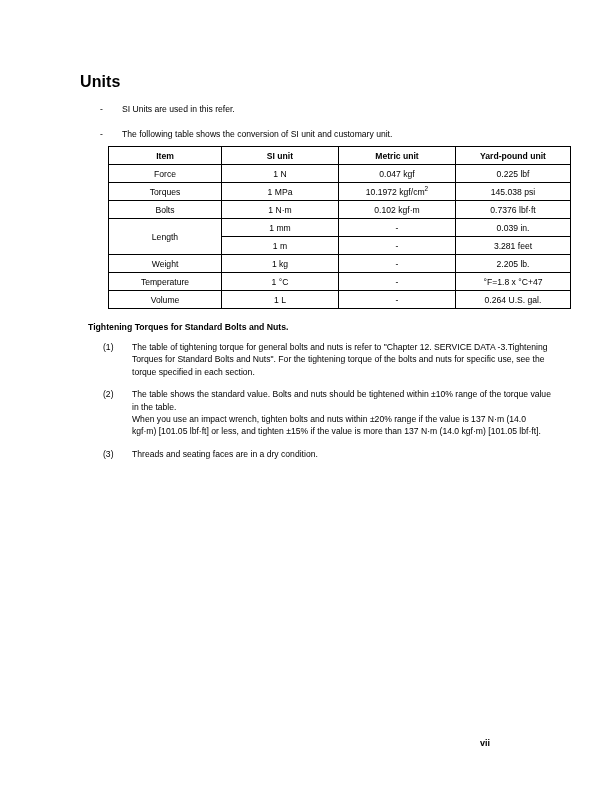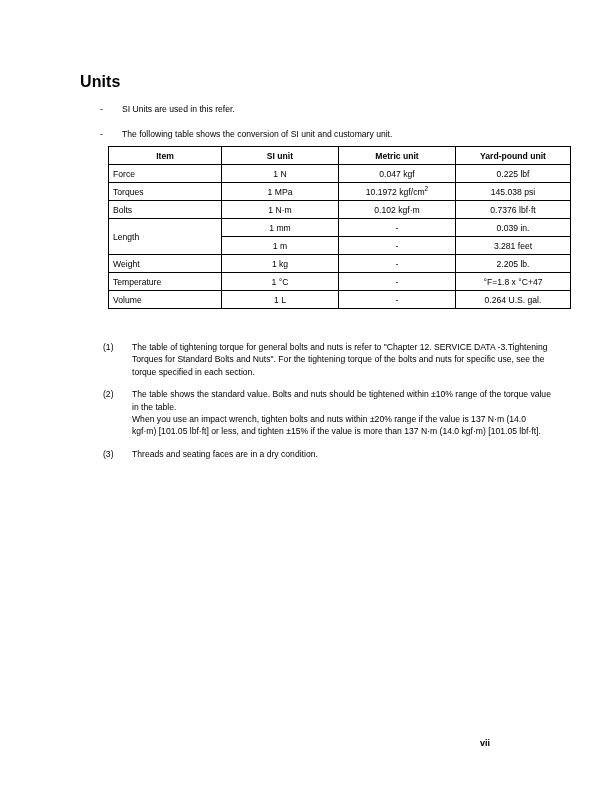--- a/index.html
+++ b/index.html
@@ -72,21 +72,21 @@
     height: 17px;
     padding: 0 4px;
     vertical-align: middle;
     font-weight: normal;
   }
   .units-table th {
     font-weight: bold;
     text-align: center;
   }
   .units-table td.item-cell {
-    text-align: left;
+    text-align: center;
   }
   .units-table td.val-cell {
     text-align: center;
   }
   .col-item  { width: 113px; }
   .col-si    { width: 117px; }
   .col-metric{ width: 117px; }
   .col-yard  { width: 115px; }
 
   sup {
@@ -211,20 +211,21 @@
       </tr>
       <tr>
         <td class="item-cell">Volume</td>
         <td class="val-cell">1 L</td>
         <td class="val-cell"><span>-</span></td>
         <td class="val-cell">0.264 U.S. gal.</td>
       </tr>
     </tbody>
   </table>
 
+  <div class="section-heading">Tightening Torques for Standard Bolts and Nuts.</div>
 
   <div class="num-list">
     <div class="num-item">
       <span class="num-marker">(1)</span>
       <span>The table of tightening torque for general bolts and nuts is refer to "Chapter 12. SERVICE DATA -3.Tightening Torques for Standard Bolts and Nuts". For the tightening torque of the bolts and nuts for specific use, see the torque specified in each section.</span>
     </div>
     <div class="num-item">
       <span class="num-marker">(2)</span>
       <span>The table shows the standard value. Bolts and nuts should be tightened within ±10% range of the torque value in the table.</span><br>
       <span>When you use an impact wrench, tighten bolts and nuts within ±20% range if the value is 137 N·m (14.0 kgf·m) [101.05 lbf·ft] or less, and tighten ±15% if the value is more than 137 N·m (14.0 kgf·m) [101.05 lbf·ft].</span>

